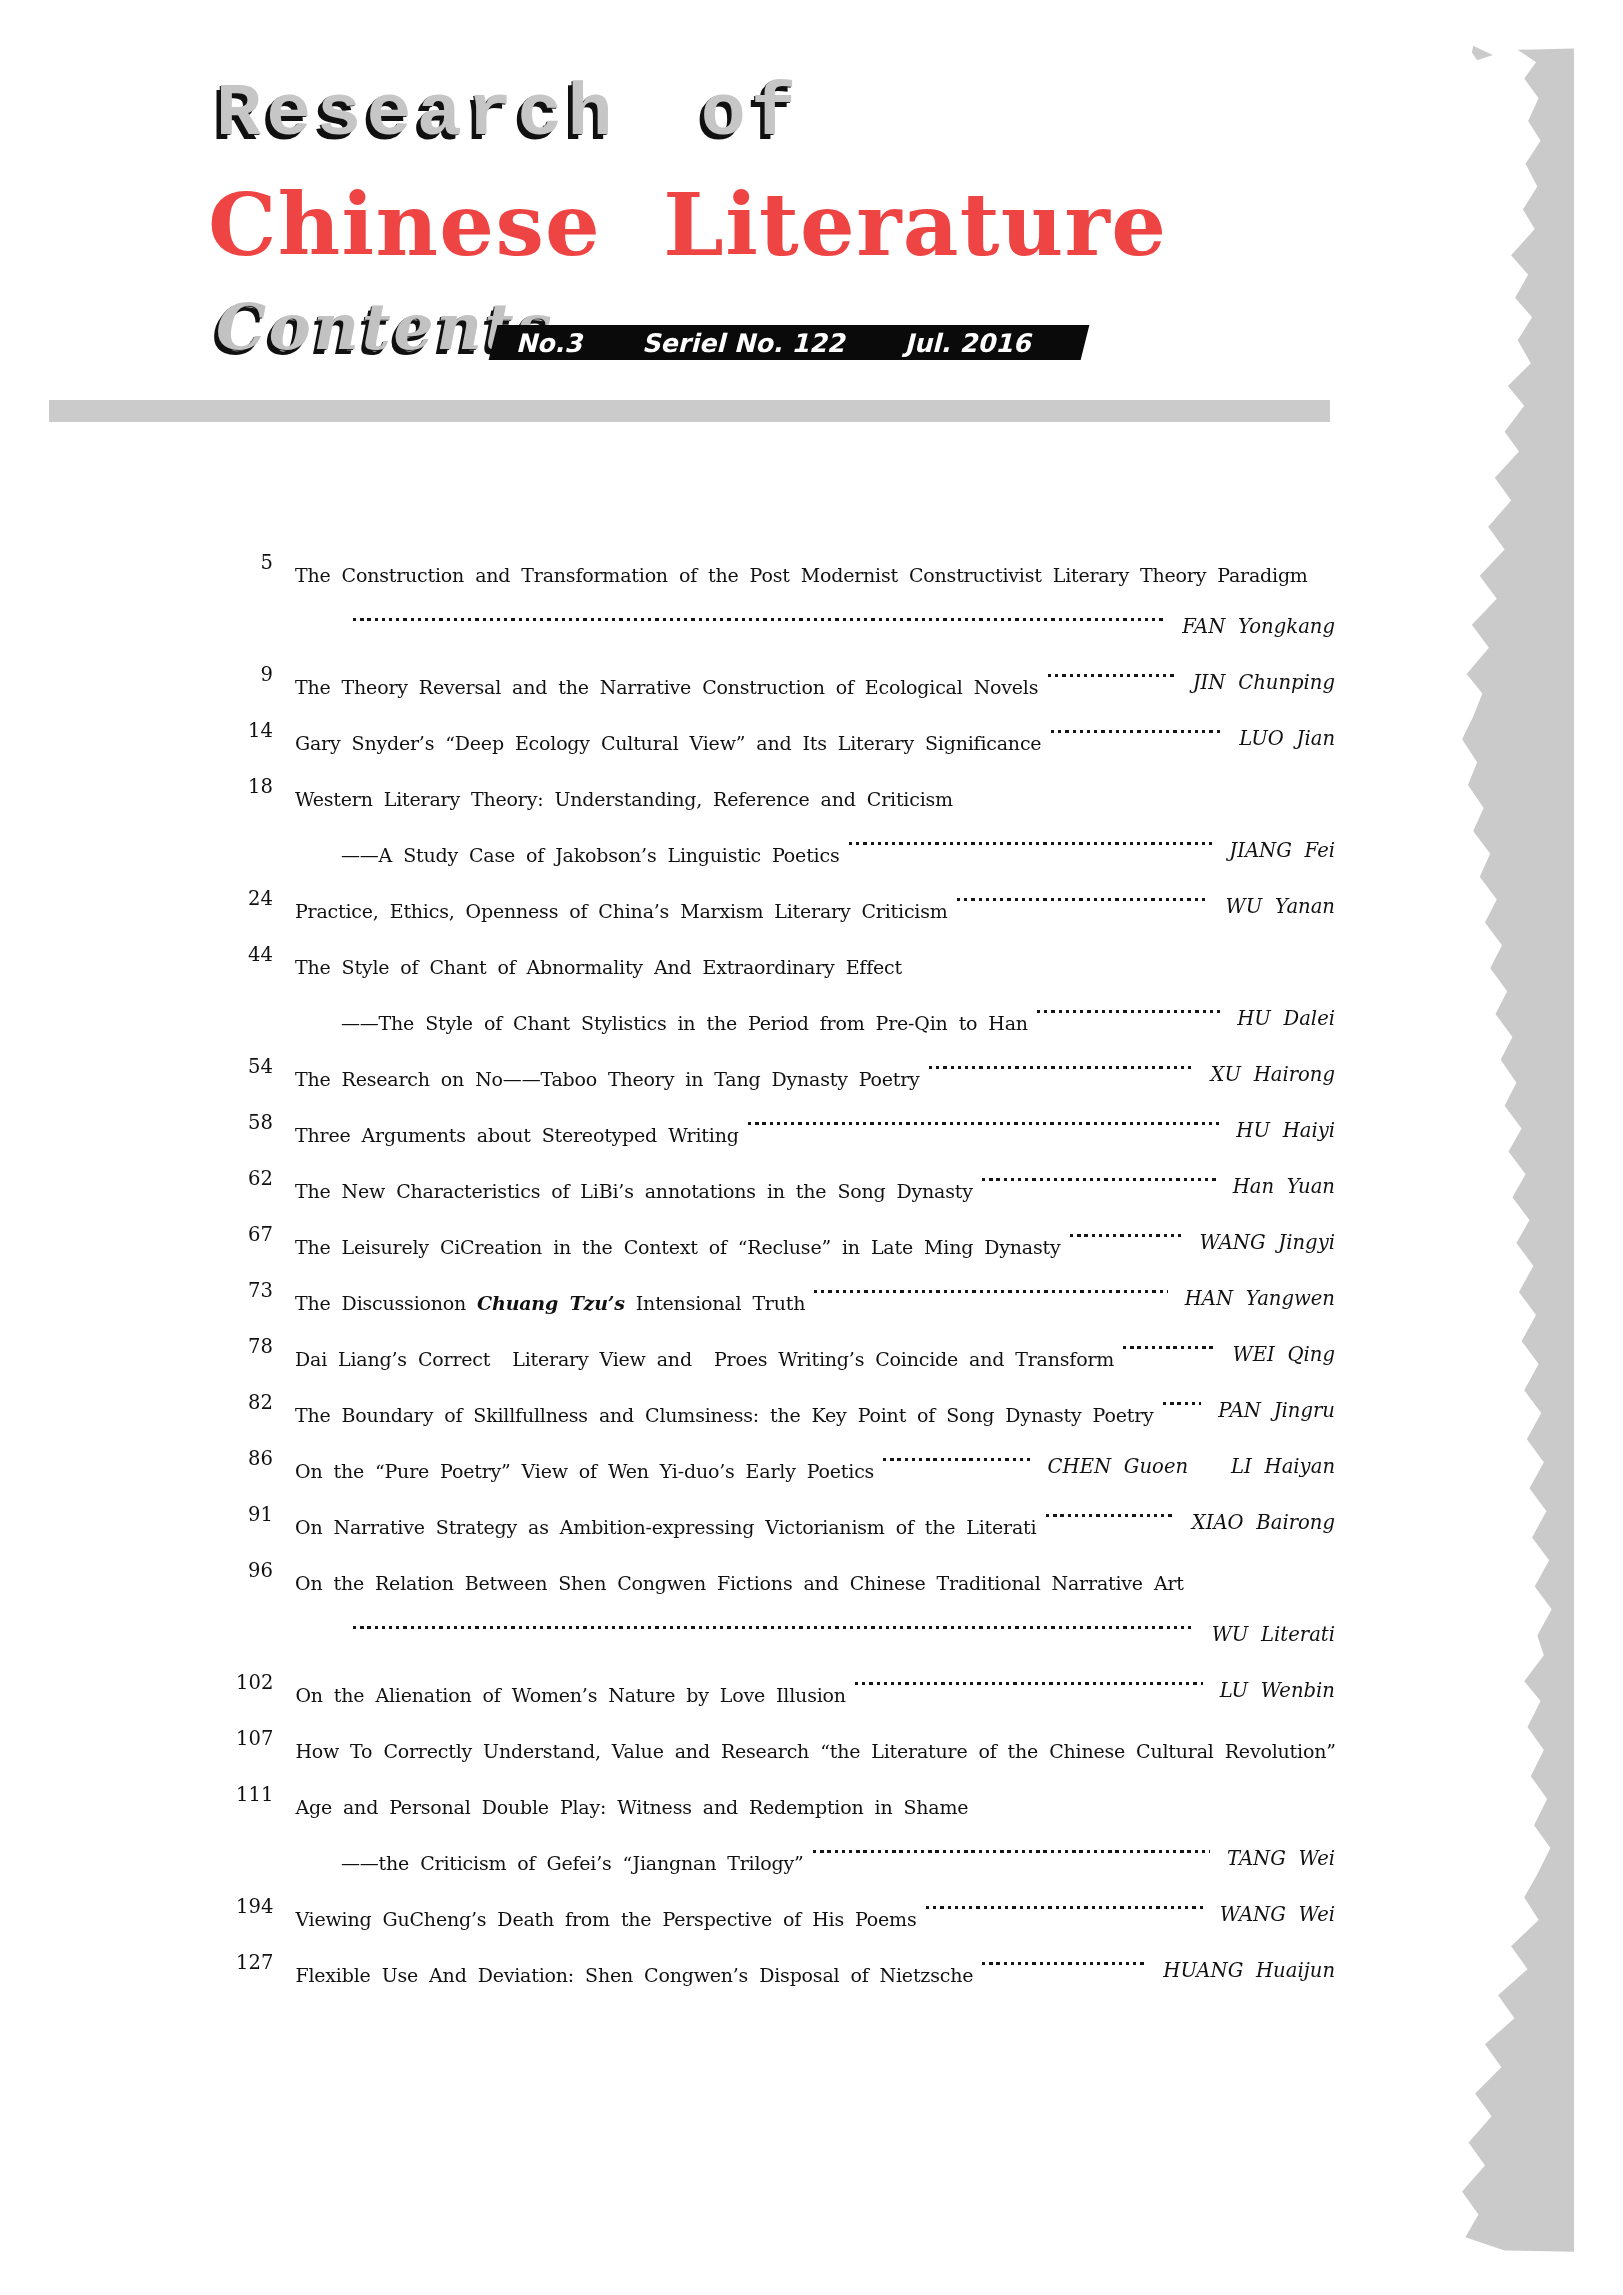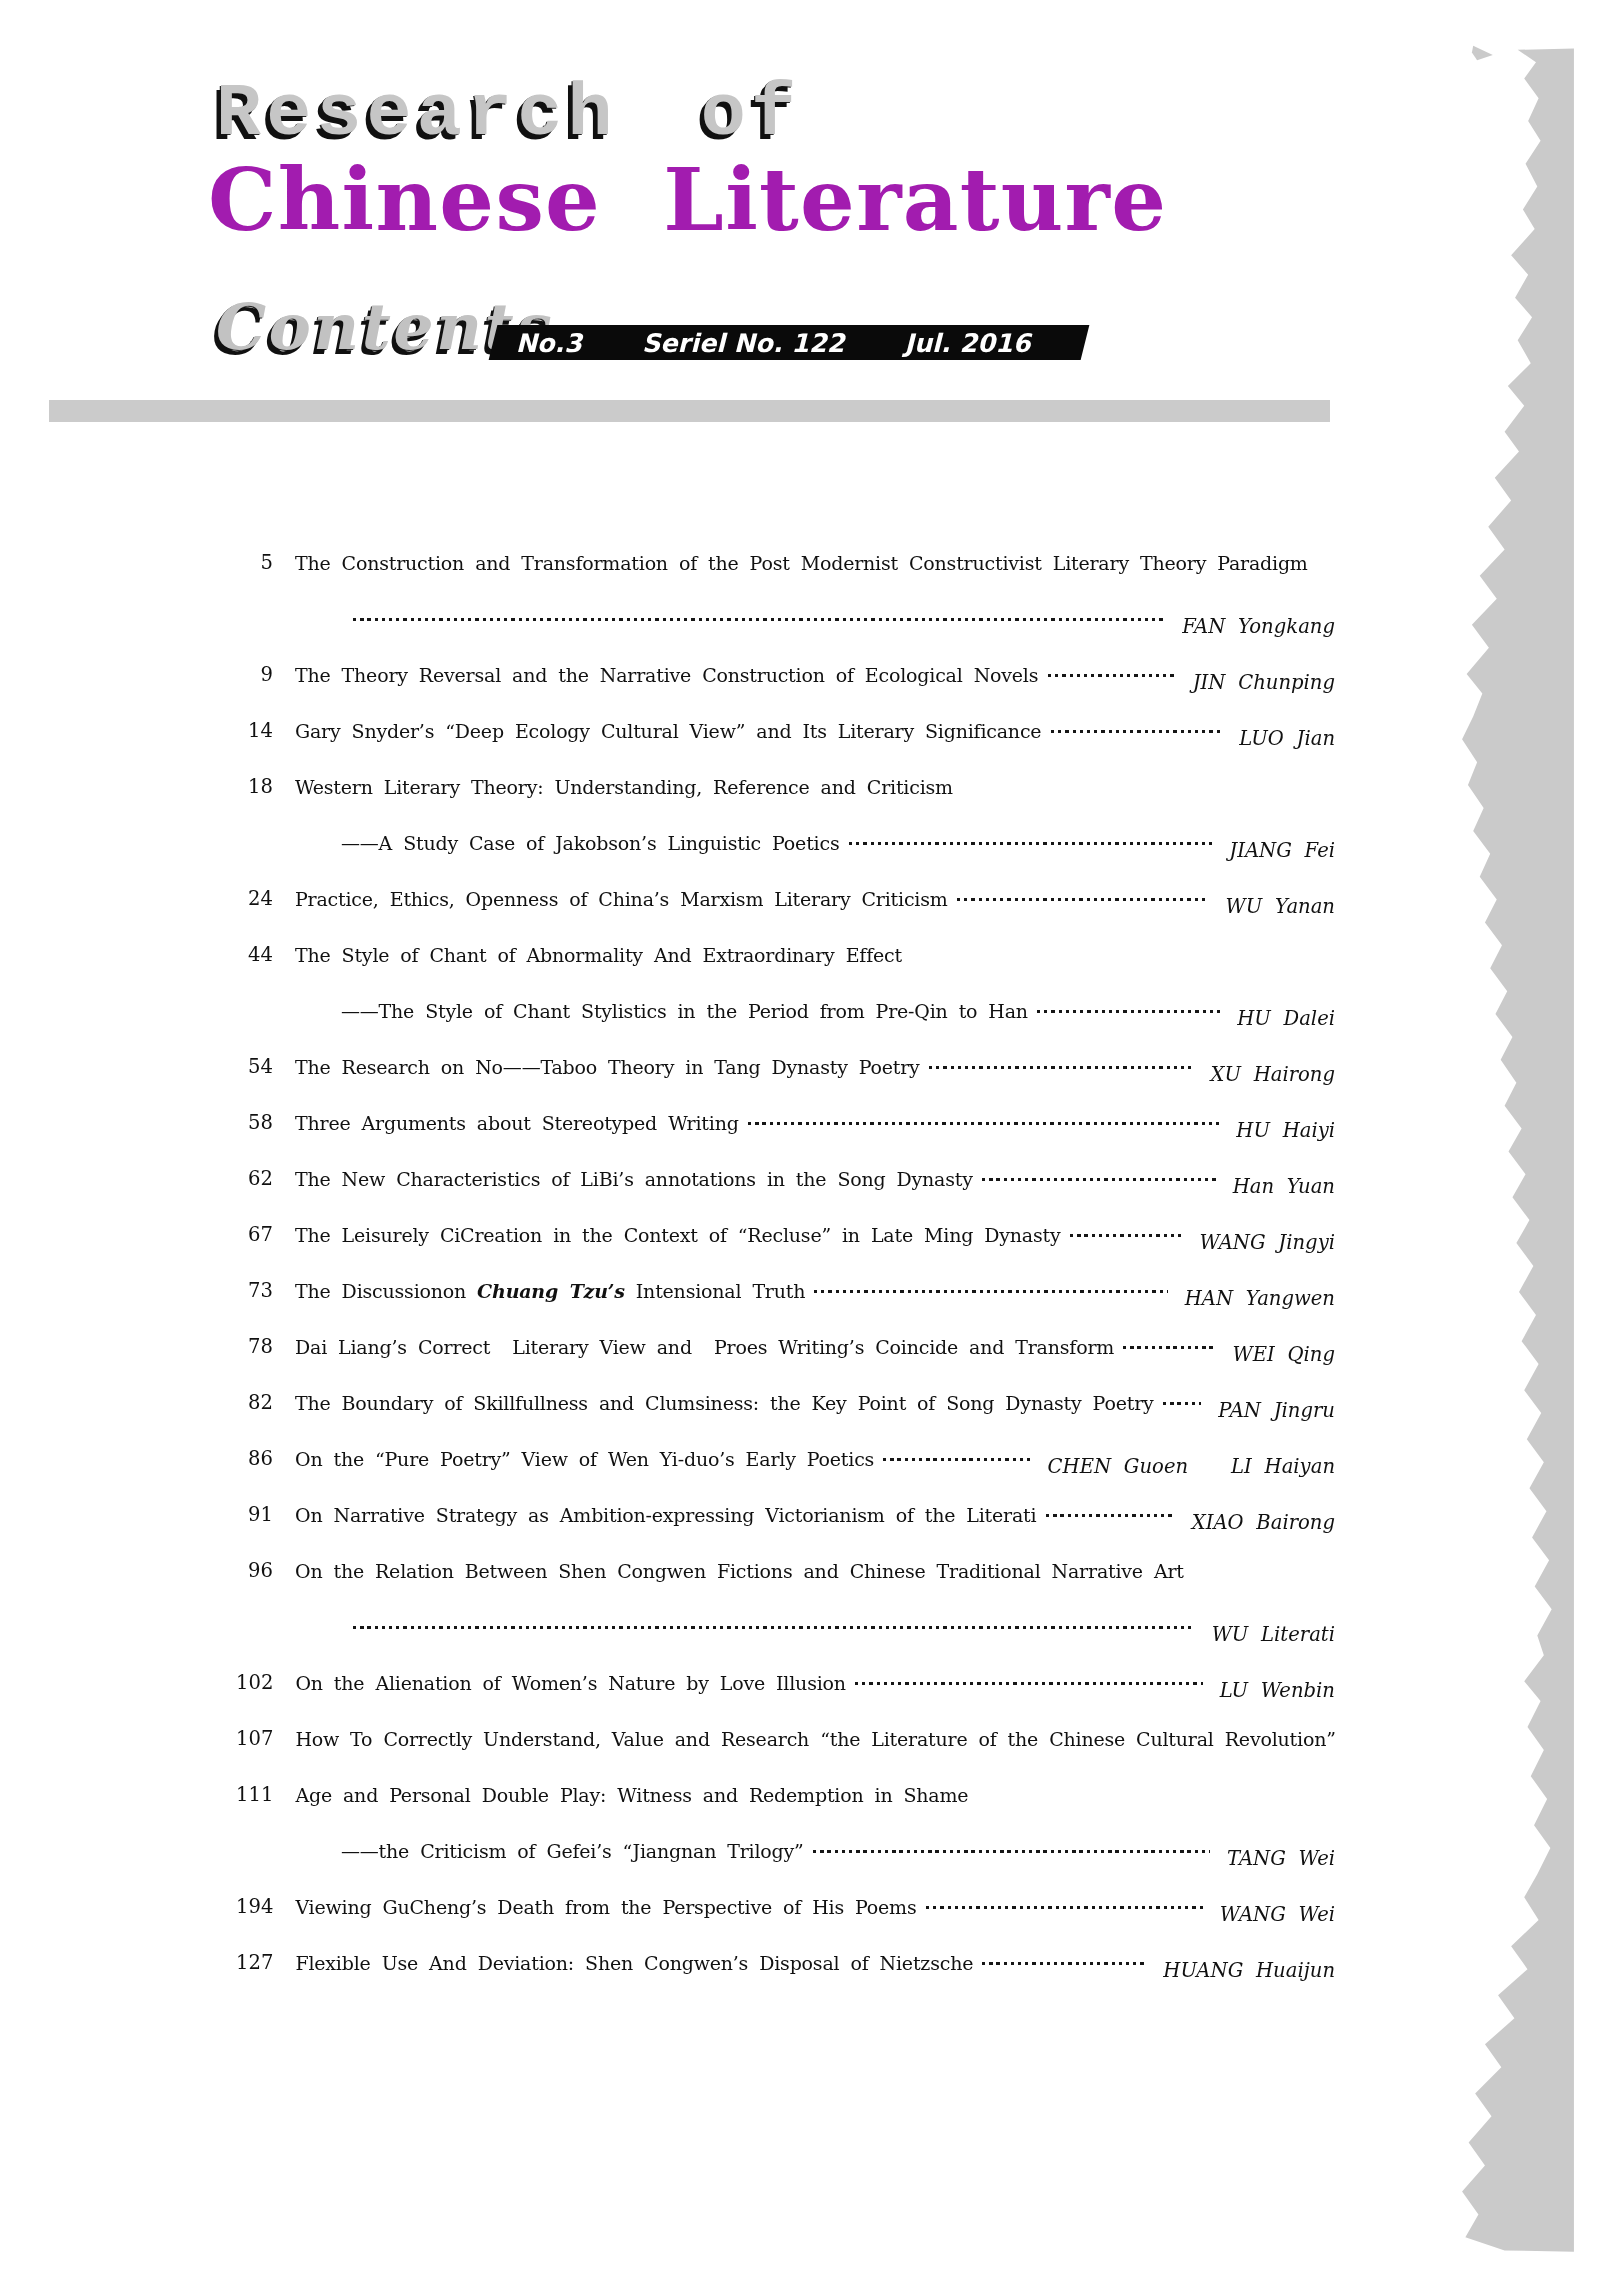--- a/index.html
+++ b/index.html
@@ -5,41 +5,41 @@
   html,body{margin:0;padding:0;background:#ffffff;}
   .page{position:relative;width:1623px;height:2295px;background:#ffffff;overflow:hidden;
         font-family:"DejaVu Serif",serif;color:#111;}
 
   
   .masthead{position:absolute;left:208px;top:77px;}
   .title1{font-family:Liberation Mono, monospace;font-weight:bold;font-size:75px;line-height:1;
           color:#c6c6c6;letter-spacing:5.2px;word-spacing:33px;
           text-shadow:-4.6px 5.2px 0 #101010,-1.3px 1.3px 0 #2a2a2a;margin-left:8px;}
   .title2{font-family:"DejaVu Serif",serif;font-weight:bold;font-size:86px;line-height:1;
-          color:#a21caf;letter-spacing:1.3px;word-spacing:31px;margin-top:5px;}
+          color:#ef4444;letter-spacing:1.3px;word-spacing:31px;margin-top:30px;}
   .contents-row{position:absolute;left:216px;top:296px;display:flex;align-items:flex-end;}
   .contents-word{font-family:"DejaVu Serif",serif;font-weight:bold;font-style:italic;
           font-size:63px;line-height:1;color:#c2c2c2;letter-spacing:2.6px;
           text-shadow:-3.9px 4.6px 0 #101010,-1.3px 1.3px 0 #2a2a2a;}
   .issue-bar{position:absolute;left:493px;top:325px;width:592px;height:35px;background:#0a0a0a;
           transform:skewX(-14deg);display:flex;align-items:center;gap:60px;padding-left:25px;
           box-sizing:border-box;}
   .issue-bar span{font-family:"DejaVu Sans",sans-serif;font-weight:bold;font-size:25.5px;
           color:#ffffff;white-space:pre;}
   .divider{position:absolute;left:49px;top:400px;width:1281px;height:22px;background:#cbcbcb;}
 
   
   .torn{position:absolute;left:0;top:0;width:1623px;height:2295px;pointer-events:none;}
 
   
   .toc{position:absolute;left:236px;top:550px;width:1099px;}
   .toc-row{display:flex;align-items:flex-start;height:56px;white-space:pre;}
   .num{flex:0 0 37px;text-align:right;font-size:19.6px;line-height:26px;margin-right:22px;}
   .title{flex:0 1 auto;font-size:19px;line-height:26px;letter-spacing:-0.2px;word-spacing:5.2px;
-         white-space:pre;}
+         white-space:pre;margin-top:12px;}
   .title .bi{font-weight:bold;font-style:italic;}
   .spacer-cont{flex:0 0 108px;}
   .spacer-sub{flex:0 0 105px;}
   .leader{flex:1 1 19.6px;min-width:13px;height:3.3px;margin:11.8px 17px 0 9.2px;
           background:repeating-linear-gradient(90deg,#161616 0 3.3px,transparent 3.3px 7.2px);}
   .authors{flex:0 0 auto;display:flex;gap:43px;}
   .author{font-style:italic;font-size:19.6px;line-height:26px;word-spacing:6.5px;margin-top:8px;}
 </style>
 </head>
 <body>

